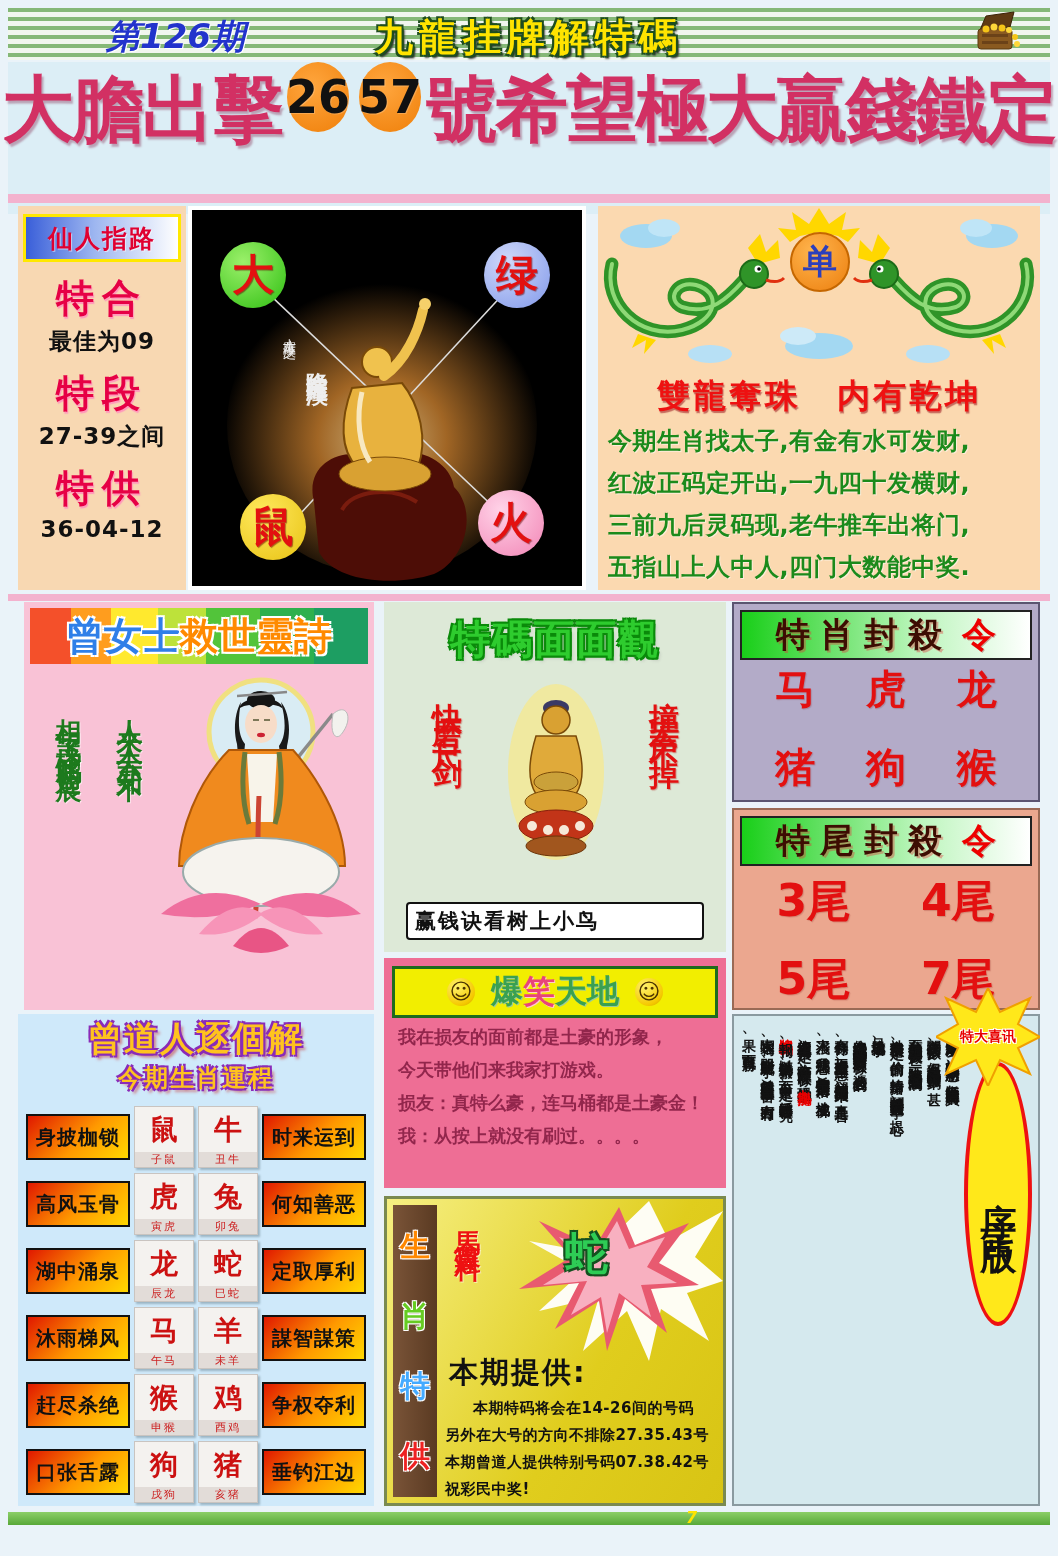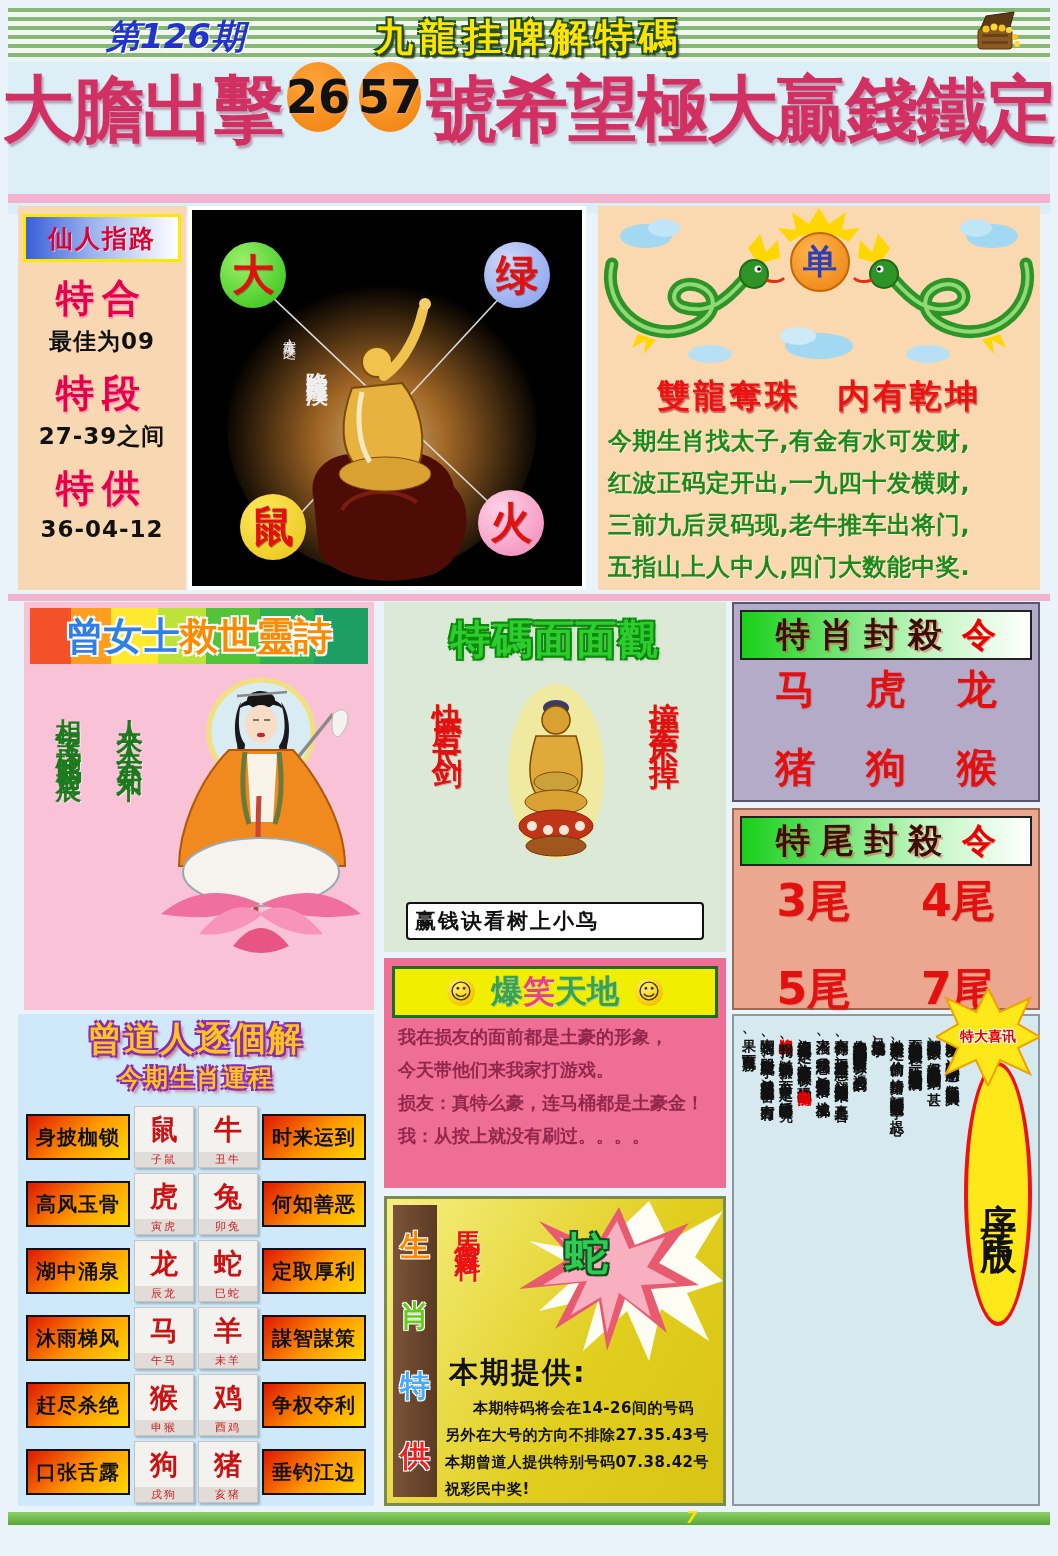--- a/index.html
+++ b/index.html
@@ -103,21 +103,21 @@
   
   .fs-header{position:absolute;left:6px;right:6px;top:6px;height:46px;border:2px solid #222;
     background:linear-gradient(90deg,#19cf19,#b9f5b9 60%,#ffffff);display:flex;align-items:center;justify-content:center;gap:10px;}
   .fs-main{font-size:34px;font-weight:800;color:#3d0d02;letter-spacing:10px;text-shadow:2px 2px 0 #e0393966;}
   .fs-last{font-size:34px;font-weight:800;color:#ee0000;text-shadow:1px 1px 0 #8005;}
   #texiao{left:732px;top:602px;width:308px;height:200px;background:#b3abc8;border:2px solid #5a5570;}
   #tewei{left:732px;top:808px;width:308px;height:202px;background:#eba78f;border:2px solid #9a6a55;}
   .fs-row{position:absolute;left:16px;right:16px;display:flex;justify-content:space-around;}
   .fs-row span{color:#e31010;font-size:40px;font-weight:800;text-shadow:1px 1px 1px #7003;}
   #texiao .r1{top:58px;} #texiao .r2{top:136px;}
-  #tewei .r1{top:62px;} #tewei .r2{top:150px;}
+  #tewei .r1{top:62px;} #tewei .r2{top:140px;}
   #tewei .fs-row{justify-content:center;gap:70px;}
   #tewei .fs-row span{font-size:44px;}
 
   
   #zengdao{left:18px;top:1014px;width:356px;height:492px;background:#cfe9fa;}
   #zd-title{text-align:center;padding-top:4px;line-height:40px;}
   .zd-t1{font-size:34px;font-weight:800;color:#ffc31e;letter-spacing:2px;
     text-shadow:-2px -2px 0 #8a2bb8,2px -2px 0 #8a2bb8,-2px 2px 0 #8a2bb8,2px 2px 0 #8a2bb8,4px 4px 3px rgba(200,40,40,.55);}
   .zd-t2{font-size:24px;}
   #zd-grid{position:absolute;left:6px;right:6px;top:92px;}

